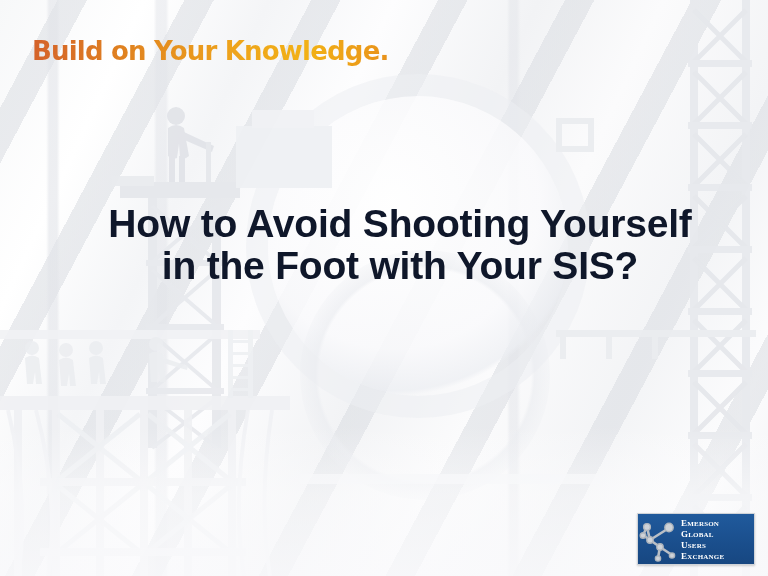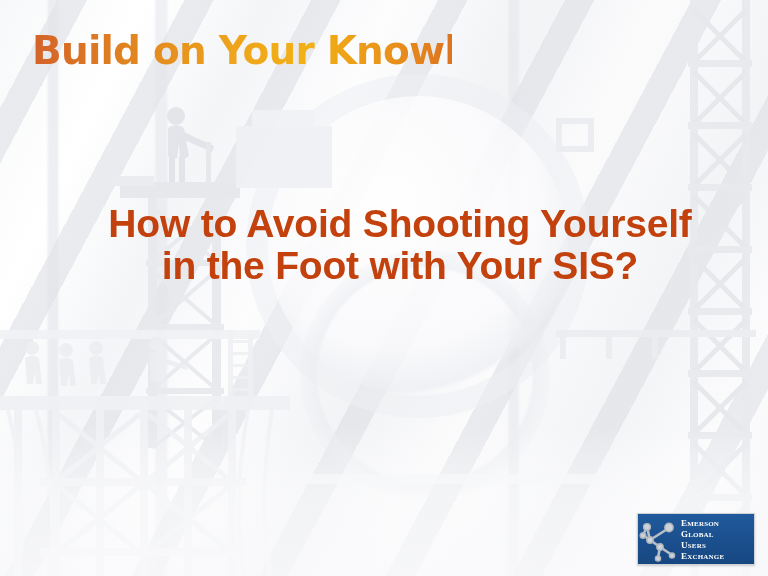--- a/index.html
+++ b/index.html
@@ -91,21 +91,21 @@
 
   
   .header-logo {
     position: absolute;
     left: 32px;
     top: 34px;
     width: 420px;
   }
   .logo-headline {
     font-family: "DejaVu Sans", sans-serif;
-    font-size: 39px;
+    font-size: 26px;
     font-weight: 700;
     letter-spacing: -0.8px;
     line-height: 34px;
     margin: 0;
     background: linear-gradient(90deg,
       #d4622a 0%, #e08220 22%, #eea41c 48%, #f2b115 66%, #e8901c 86%, #dd7320 100%);
     -webkit-background-clip: text;
     background-clip: text;
     color: transparent;
     -webkit-text-fill-color: transparent;
@@ -128,21 +128,21 @@
     right: 0;
     top: 204px;
     text-align: center;
   }
   .slide-title {
     margin: 0;
     font-family: "Liberation Sans", sans-serif;
     font-size: 39px;
     font-weight: 700;
     line-height: 39px;
-    color: #c2410c;
+    color: #0f172a;
     letter-spacing: -0.2px;
     padding-left: 32px;
   }
   .slide-title .line { display: block; }
   .slide-title .line2 { margin-top: 3px; }
 
   .presenter {
     margin: 19px 0 0 0;
     font-family: "Liberation Sans", sans-serif;
     font-size: 20px;

